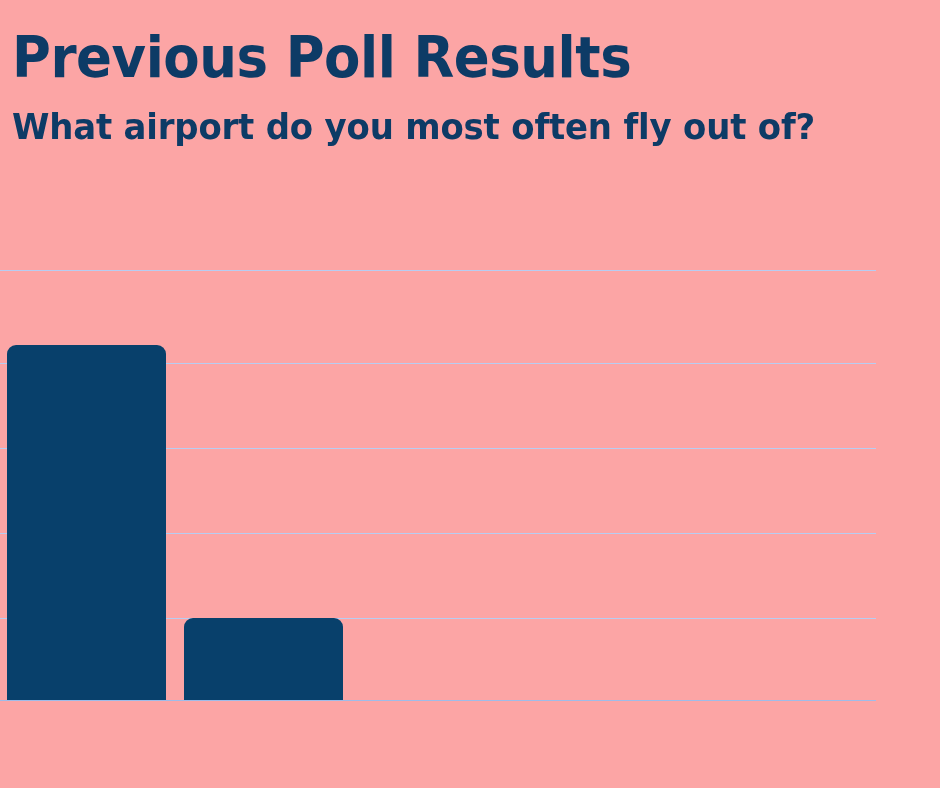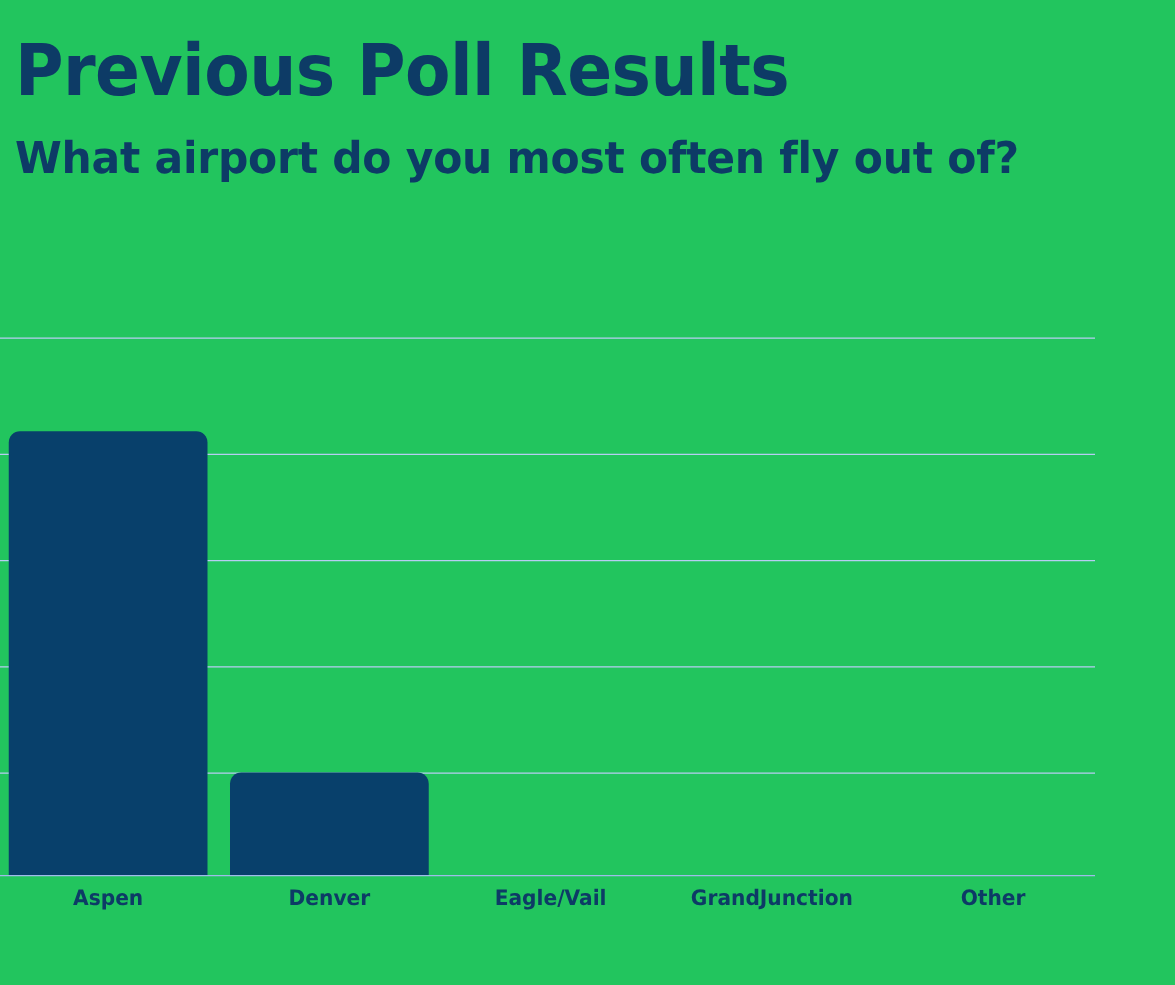--- a/index.html
+++ b/index.html
@@ -14,21 +14,21 @@
     font-family: "Liberation Sans", sans-serif;
     overflow: hidden;
     position: relative;
   }
 
   #poll-card {
     position: absolute;
     left: 0; top: 0;
     width: 940px;
     height: 788px;
-    background: #22c55e;
+    background: #fca5a5;
   }
 
   
   .header {
     position: absolute;
     left: 0;
     top: 0;
     width: 940px;
     padding: 0;
   }
@@ -162,22 +162,15 @@
         <div class="bar" style="height:0px;"></div>
       </div>
       <div class="bar-slot" style="left:531px; width:173px;">
         <div class="bar" style="height:0px;"></div>
       </div>
       <div class="bar-slot" style="left:708px; width:173px;">
         <div class="bar" style="height:0px;"></div>
       </div>
     </div>
 
-    <div class="xaxis">
-      <div class="xtick" style="left:0px;   width:173px;">Aspen</div>
-      <div class="xtick" style="left:177px; width:173px;">Denver</div>
-      <div class="xtick" style="left:354px; width:173px;">Eagle/Vail</div>
-      <div class="xtick" style="left:531px; width:173px;">GrandJunction</div>
-      <div class="xtick" style="left:708px; width:173px;">Other</div>
-    </div>
 
   </div>
 </div>
 
 </body></html>

